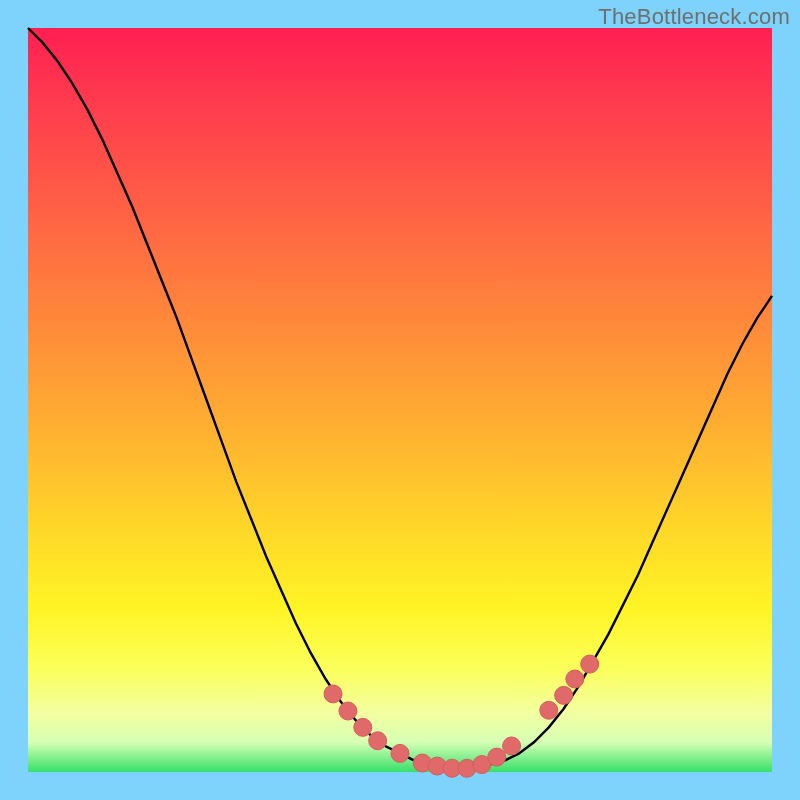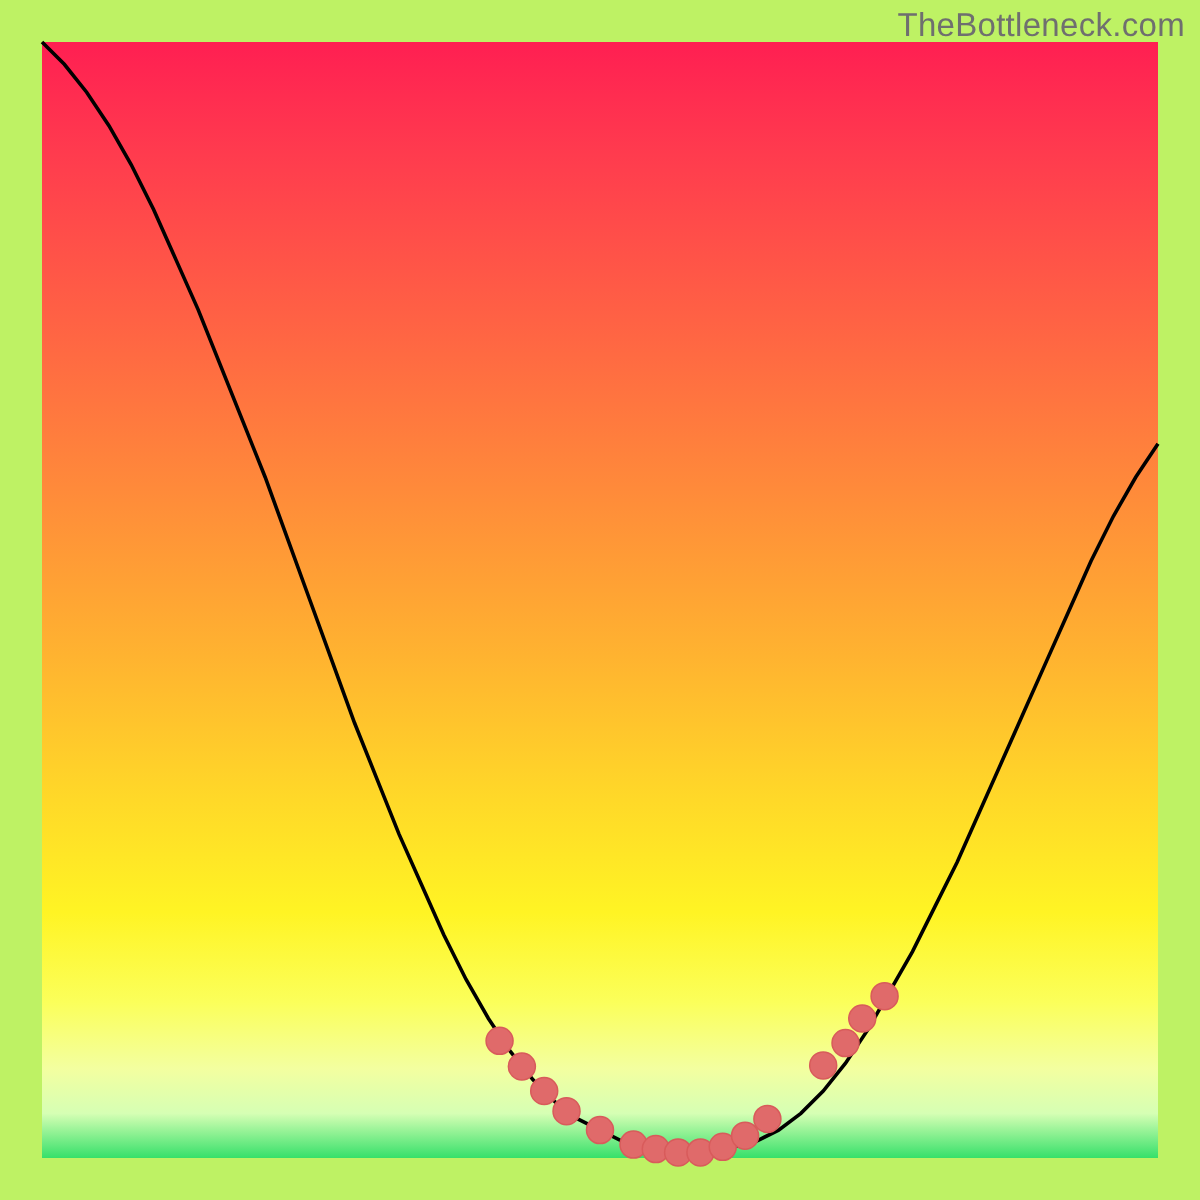--- a/index.html
+++ b/index.html
@@ -10,21 +10,21 @@
     overflow: hidden;
     background: #000;
     font-family: Arial, Helvetica, sans-serif;
   }
   .frame {
     position: absolute;
     left: 0;
     top: 0;
     width: 800px;
     height: 800px;
-    background: #bef264;
+    background: #7dd3fc;
   }
   .plot {
     position: absolute;
     left: 28px;
     top: 28px;
     width: 744px;
     height: 744px;
     
     background: linear-gradient(
       to bottom,

